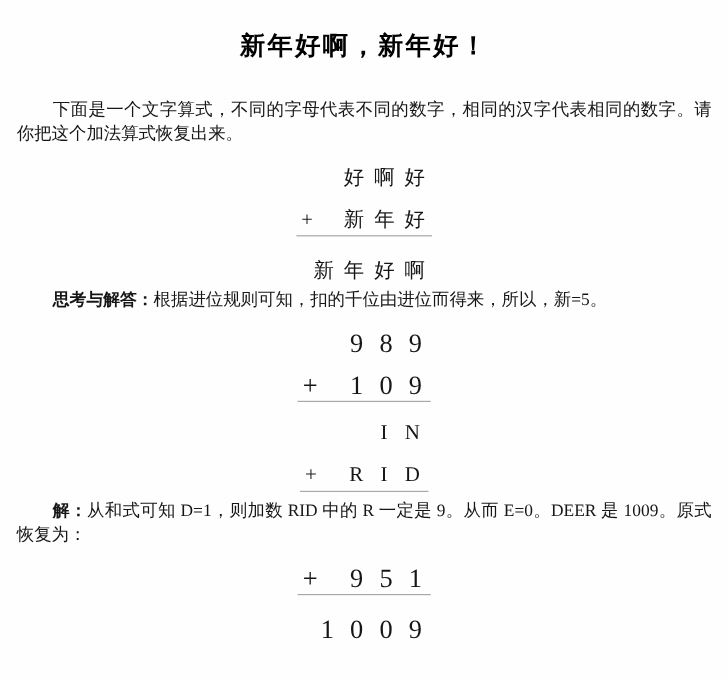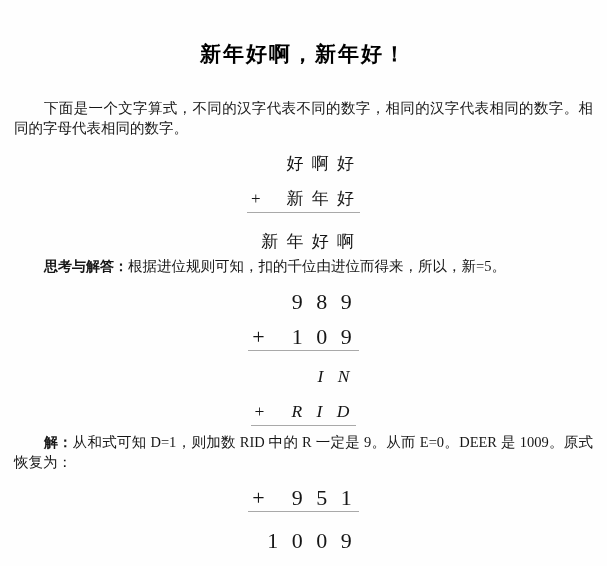--- a/index.html
+++ b/index.html
@@ -7,21 +7,21 @@
     position: relative;
     width: 607px;
     height: 566px;
     background: #fefefe;
     overflow: hidden;
     color: #161616;
     font-family: "Liberation Serif", "DejaVu Serif", serif;
   }
   .title {
     margin: 0;
-    padding-top: 40px;
+    padding-top: 24px;
     text-align: center;
     font-size: 21px;
     font-weight: 700;
     letter-spacing: 2px;
     color: #000000;
     font-family: "DejaVu Serif", "Liberation Serif", serif;
   }
   .p {
     margin: 0 14px;
     font-size: 14.5px;
@@ -49,31 +49,31 @@
     align-items: baseline;
     column-gap: 26px;
     border-bottom: 1px solid #a9a9a9;
     padding: 0 6px 4px 4px;
   }
   .vadd .bot { padding-top: 3px; }
   .vadd .op { text-align: left; }
   .cjk { font-size: 17px; word-spacing: 4px; margin-top: 2px; margin-bottom: 3px; }
   .num { font-size: 22px; word-spacing: 6px; letter-spacing: 1px; margin-top: 6px; margin-bottom: 5px; }
   .lat { font-size: 17.5px; word-spacing: 8px; letter-spacing: 1px; margin-top: 8px; margin-bottom: 6px; }
-  .lat .letters { font-style: italic; }
+  .lat .letters { }
   .sp6 { margin-top: 5px; }
 </style>
 </head>
 <body>
 
 <div class="page">
 
   <h1 class="title">新年好啊，新年好！</h1>
 
-  <p class="p first"><span>下面是一个文字算式，不同的汉字代表不同的数字，相同的汉字代表相同的数字。相同的字母代表相同的数字。</span></p>
+  <p class="p first"><span>下面是一个文字算式，不同的字母代表不同的数字，相同的汉字代表相同的数字。请你把这个加法算式恢复出来。</span></p>
 
   <div class="vadd cjk">
     <div class="vrow top"><span>好 啊 好</span></div>
     <div class="vrow mid">
       <span class="op">+</span>
       <span>新 年 好</span>
     </div>
     <div class="vrow bot"><span>新 年 好 啊</span></div>
   </div>
 

